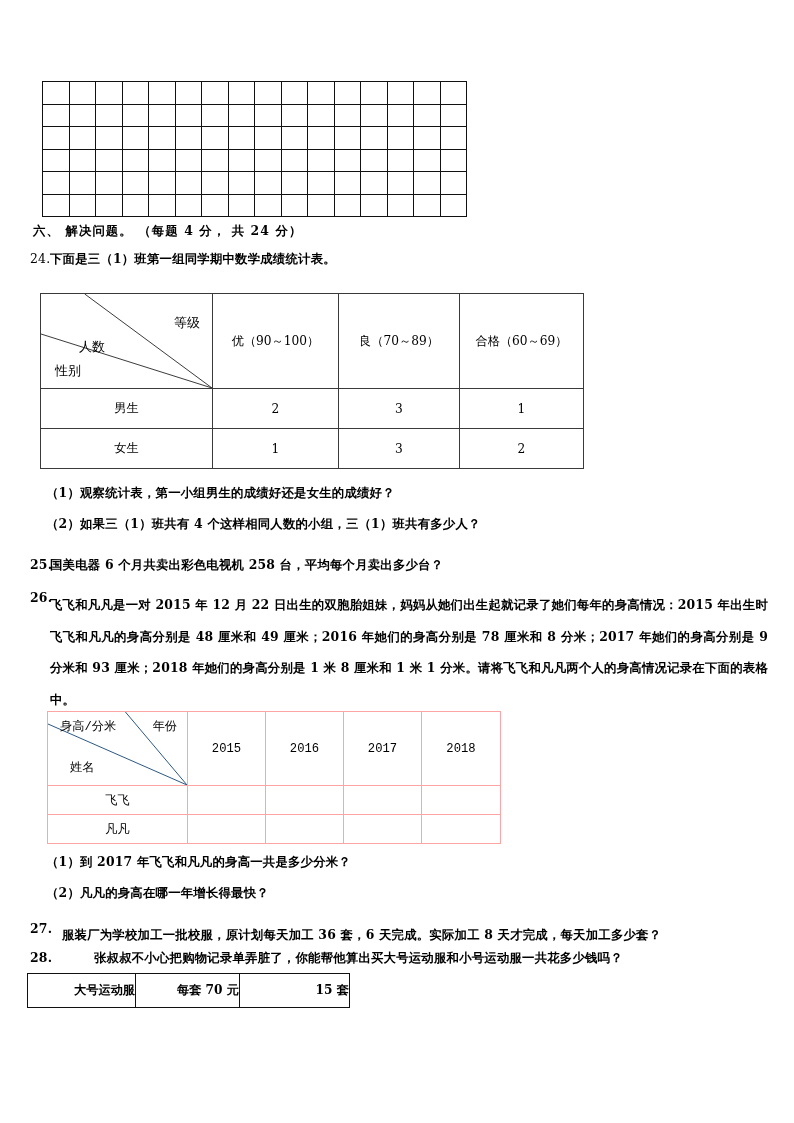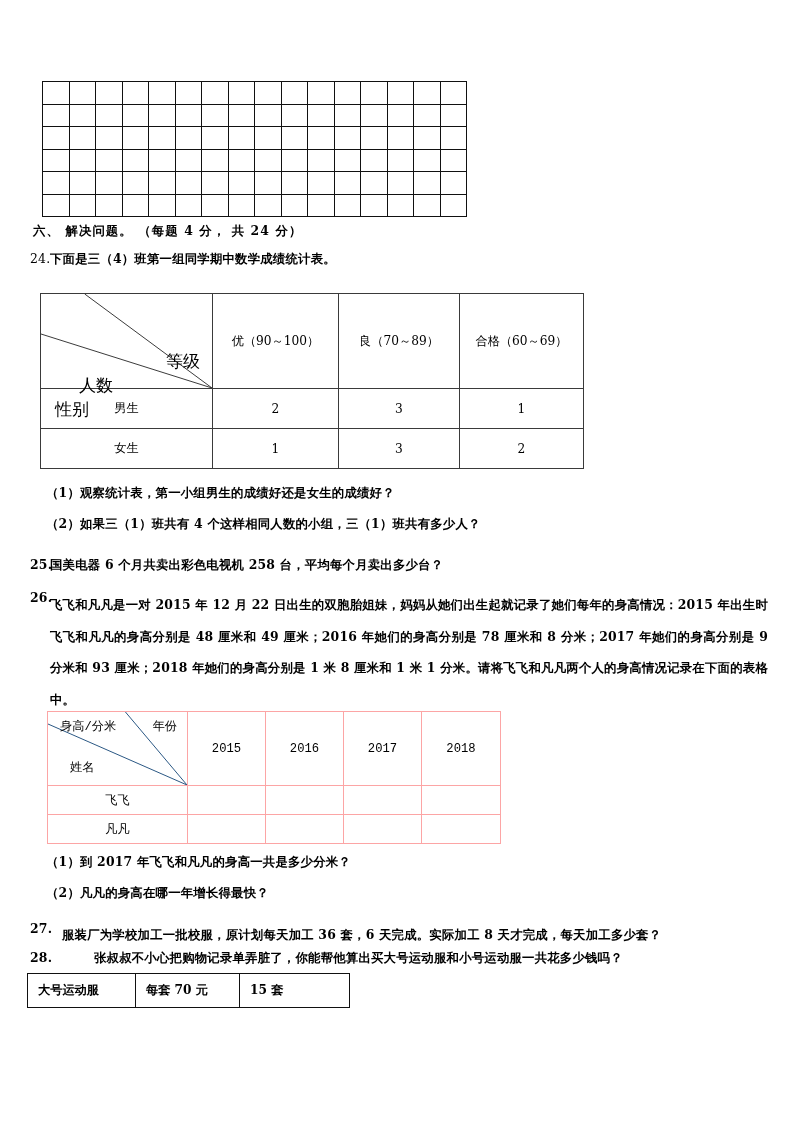--- a/index.html
+++ b/index.html
@@ -90,23 +90,22 @@
     inset: 0;
   }
   .corner-svg {
     position: absolute;
     left: 0; top: 0;
     width: 100%;
     height: 100%;
   }
   .lbl {
     position: absolute;
-    font-size: 17px;
+    font-size: 13px;
     white-space: nowrap;
-    margin-top: 36px;
   }
   .lbl-grade   { right: 12px;  top: 20px; }
   .lbl-count   { left: 38px;   top: 44px; }
   .lbl-gender  { left: 14px;   top: 68px; }
 
   
   .tbl2 {
     position: absolute;
     left: 47px;
     top: 711px;
@@ -151,21 +150,21 @@
     top: 973px;
     width: 322px;
     border-collapse: collapse;
     table-layout: fixed;
   }
   .tbl3 td {
     border: 1.3px solid #111;
     font-size: 12.2px;
     height: 33px;
     padding: 0 0 0 10px;
-    text-align: left;
+    text-align: right;
     font-weight: 700;
   }
   .c3-a { width: 108px; }
   .c3-b { width: 104px; }
   .c3-c { width: 110px; }
 </style>
 </head>
 <body>
 
 <div class="page">
@@ -281,21 +280,21 @@
             <td></td>
             <td></td>
           </tr>
         </tbody>
     </table>
   </div>
 
   <div class="line sec-head" style="left:33px; top:222px;">六、 解决问题。 （每题 4 分， 共 24 分）</div>
 
   <div class="line" style="left:30px; top:250px;">24.</div>
-  <div class="line bold-q" style="left:50px; top:250px;">下面是三（4）班第一组同学期中数学成绩统计表。</div>
+  <div class="line bold-q" style="left:50px; top:250px;">下面是三（1）班第一组同学期中数学成绩统计表。</div>
 
   <table class="tbl1">
     <colgroup>
       <col class="col-a">
         <col class="col-b">
         <col class="col-c">
         <col class="col-d">
     </colgroup>
     <tbody>
       <tr>

